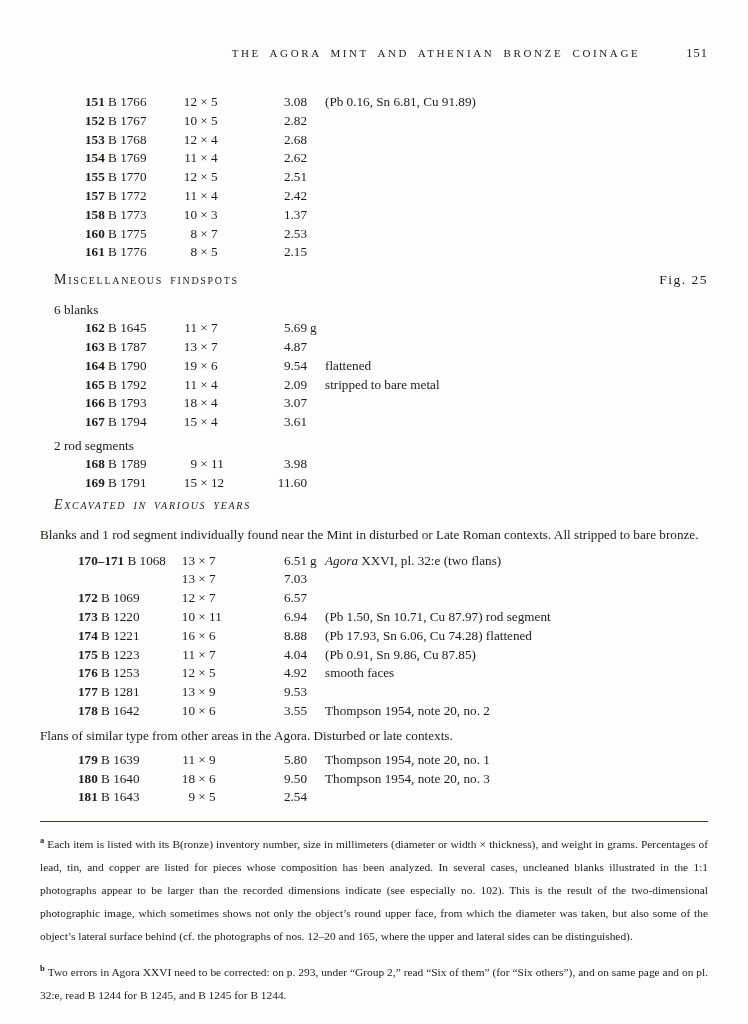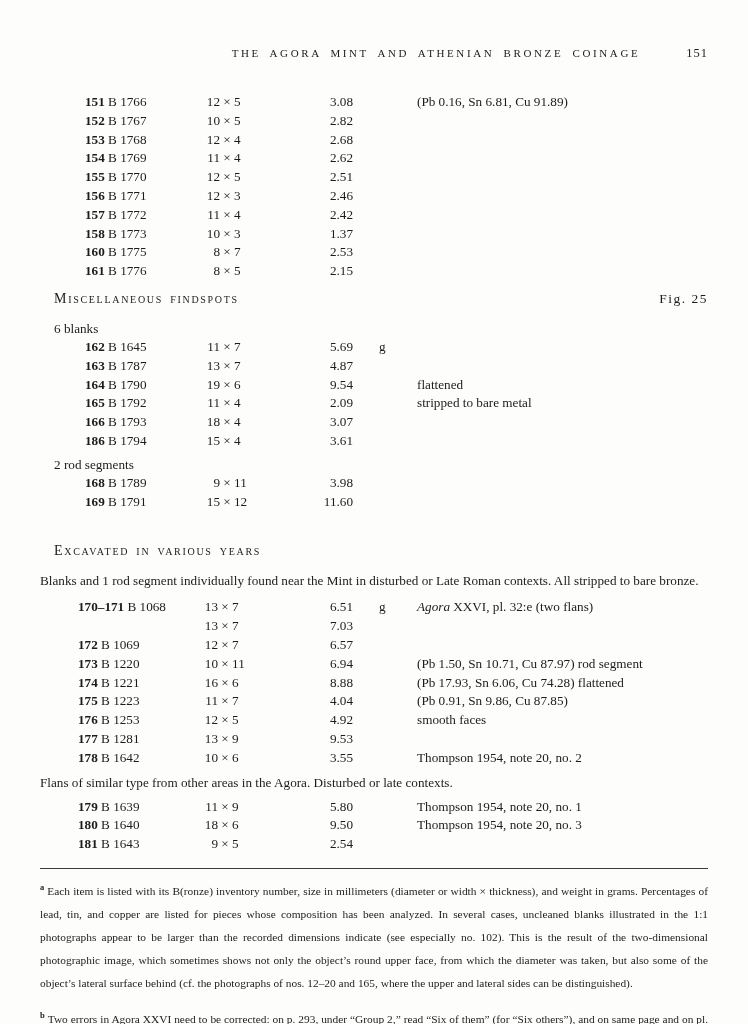--- a/index.html
+++ b/index.html
@@ -12,42 +12,42 @@
   }
   .page { padding:46px 40px 0 40px; }
 
   
   .runhead { display:flex; justify-content:flex-end; align-items:baseline; margin-bottom:32px; }
   .rh-title { font-size:11px; letter-spacing:2.6px; word-spacing:4px; margin-right:46px; }
   .rh-page { font-size:12.5px; letter-spacing:1px; }
 
   
   .tbl { }
-  .trow { display:flex; align-items:baseline; line-height:18.8px; font-size:13.2px;gap:23px; }
+  .trow { display:flex; align-items:baseline; line-height:18.8px; font-size:13.2px; }
   .t-main { padding-left:45px; }
   .t-exc  { padding-left:38px; }
   .c-id  { white-space:nowrap; }
   .t-main .c-id { width:95px; }
   .t-exc  .c-id { width:100px; }
   .c-id b { font-weight:bold; }
   .c-size { white-space:nowrap; }
   .t-main .c-size { width:97px; }
   .t-exc  .c-size { width:99px; }
   .c-d { display:inline-block; width:17px; text-align:right; }
   .c-w { width:30px; text-align:right; white-space:nowrap; }
   .c-u { width:18px; padding-left:3px; }
   .c-n { flex:1; }
   .c-n i { font-style:italic;margin-top:40px; }
 
   
   .sechead-row { display:flex; justify-content:space-between; align-items:baseline;gap:48px; }
   .sechead { font-variant:small-caps; font-size:14px; letter-spacing:1.7px; word-spacing:2px; margin-left:14px; }
   .figref { font-size:13.5px; letter-spacing:1.5px; }
   .mt-a { margin-top:10px; }
-  .mt-b { margin-top:32px; }
+  .mt-b { margin-top:4px;font-style:italic; }
 
   .grouplabel { font-size:13.2px; line-height:19px; margin-left:14px; }
   .gl-1 { margin-top:12px; }
   .gl-2 { margin-top:4px; }
 
   .bodypara { font-size:13.2px; line-height:18px; }
   .p-intro { margin-top:13px; margin-bottom:8px; }
   .p-flans { margin-top:6px; margin-bottom:6px; }
 
   
@@ -95,27 +95,20 @@
         <span class="c-n"></span>
       </div>
       <div class="trow">
         <span class="c-id"><b>155</b>&nbsp;B 1770</span>
         <span class="c-size"><span class="c-d">12</span> × 5</span>
         <span class="c-w">2.51</span>
         <span class="c-u"></span>
         <span class="c-n"></span>
       </div>
       <div class="trow">
-        <span class="c-id"><b>156</b>&nbsp;B 1771</span>
-        <span class="c-size"><span class="c-d">12</span> × 3</span>
-        <span class="c-w">2.46</span>
-        <span class="c-u"></span>
-        <span class="c-n"></span>
-      </div>
-      <div class="trow">
         <span class="c-id"><b>157</b>&nbsp;B 1772</span>
         <span class="c-size"><span class="c-d">11</span> × 4</span>
         <span class="c-w">2.42</span>
         <span class="c-u"></span>
         <span class="c-n"></span>
       </div>
       <div class="trow">
         <span class="c-id"><b>158</b>&nbsp;B 1773</span>
         <span class="c-size"><span class="c-d">10</span> × 3</span>
         <span class="c-w">1.37</span>
@@ -174,21 +167,21 @@
         <span class="c-n">stripped to bare metal</span>
       </div>
       <div class="trow">
         <span class="c-id"><b>166</b>&nbsp;B 1793</span>
         <span class="c-size"><span class="c-d">18</span> × 4</span>
         <span class="c-w">3.07</span>
         <span class="c-u"></span>
         <span class="c-n"></span>
       </div>
       <div class="trow">
-        <span class="c-id"><b>186</b>&nbsp;B 1794</span>
+        <span class="c-id"><b>167</b>&nbsp;B 1794</span>
         <span class="c-size"><span class="c-d">15</span> × 4</span>
         <span class="c-w">3.61</span>
         <span class="c-u"></span>
         <span class="c-n"></span>
       </div>
     </div>
 
   <div class="grouplabel gl-2">2 rod segments</div>
   <div class="tbl t-main">
       <div class="trow">

